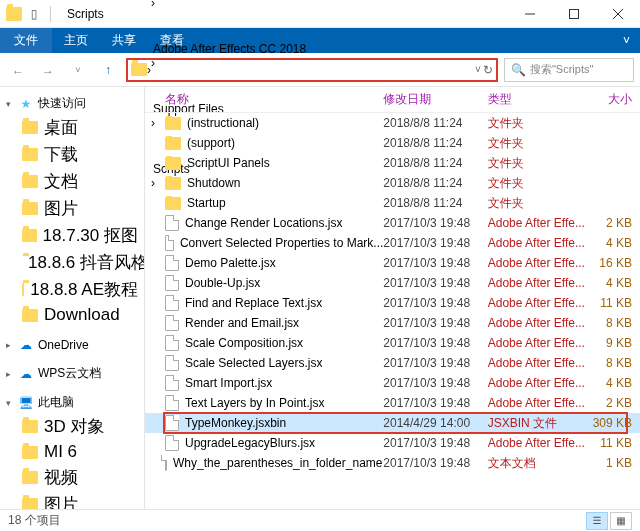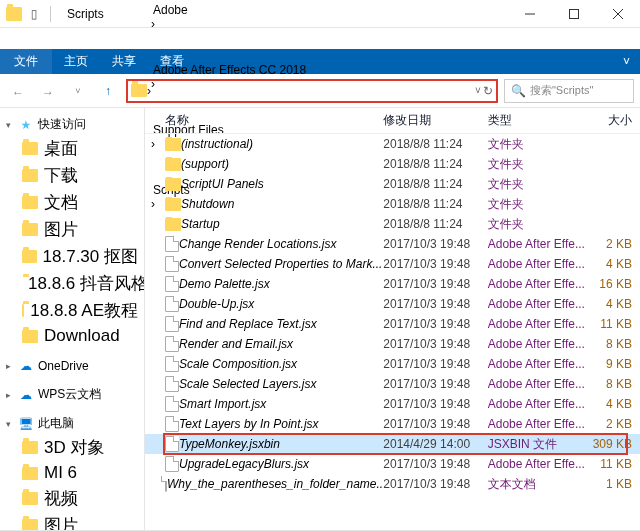--- a/index.html
+++ b/index.html
@@ -7,21 +7,21 @@
 
 .titlebar { height: 28px; background: #fff; display: flex; align-items: center; border-bottom: 1px solid #e5e5e5; }
 .titlebar .icons { display: flex; gap: 4px; padding: 0 6px; align-items: center; }
 .titlebar .folder-mini { width: 16px; height: 14px; background: #ffd75e; border-radius: 1px; position: relative; }
 .titlebar .folder-mini::before { content: ""; position: absolute; top: -3px; left: 1px; width: 6px; height: 3px; background: #ffd75e; border-radius: 1px 1px 0 0; }
 .titlebar .sep { width: 1px; height: 16px; background: #ccc; margin: 0 4px; }
 .titlebar .title { flex: 1; padding-left: 6px; font-size: 12px; }
 .winctrl { display: flex; }
 .winctrl div { width: 44px; height: 28px; display: flex; align-items: center; justify-content: center; color: #333; }
 
-.menubar { height: 25px; background: #0063b1; color: #fff; display: flex; align-items: stretch; margin-top: 21px; }
+.menubar { height: 25px; background: #0063b1; color: #fff; display: flex; align-items: stretch; }
 .menubar .filetab { background: #1a6fb8; padding: 0 14px; display: flex; align-items: center; }
 .menubar .item { padding: 0 12px; display: flex; align-items: center; }
 .menubar .expand { margin-left: auto; padding: 0 10px; display: flex; align-items: center; }
 
 .addrbar { height: 34px; display: flex; align-items: center; padding: 4px 6px; gap: 6px; border-bottom: 1px solid #e5e5e5; }
 .navbtn { width: 24px; height: 24px; display: flex; align-items: center; justify-content: center; color: #808080; border-radius: 2px; }
 .navbtn.active { color: #0063b1; }
 .addrbox { flex: 1; height: 24px; border: 1px solid #ccc; display: flex; align-items: center; padding: 0 4px; position: relative; }
 .addrbox .hl { position: absolute; inset: -1px; border: 2px solid #d93a2b; pointer-events: none; }
 .crumb { display: flex; align-items: center; gap: 2px; padding: 0 2px; height: 100%; margin-top: 32px; }
@@ -35,30 +35,30 @@
 .sb-head .caret { font-size: 9px; color: #666; width: 8px; }
 .sb-item { display: flex; align-items: center; gap: 6px; padding: 2px 6px 2px 22px; font-size: 17px; white-space: nowrap; overflow: hidden; }
 .ic { width: 16px; height: 16px; display: inline-flex; align-items: center; justify-content: center; font-size: 12px; }
 .ic.folder { background: #ffd75e; border-radius: 1px; position: relative; height: 13px; width: 16px; }
 .ic.folder::before { content: ""; position: absolute; top: -3px; left: 1px; width: 6px; height: 3px; background: #ffd75e; border-radius: 1px 1px 0 0; }
 .ic.star { color: #4fc3f7; }
 .ic.pc { color: #0078d7; }
 .ic.cloud { color: #0078d7; }
 
 .filepane { flex: 1; overflow: auto; position: relative; }
-.cols { display: flex; height: 26px; align-items: center; border-bottom: 1px solid #eee; color: #0f172a; }
+.cols { display: flex; height: 26px; align-items: center; border-bottom: 1px solid #eee; color: #a21caf; }
 .col-name { width: 250px; padding-left: 20px; }
 .col-date { width: 110px; }
 .col-type { width: 105px; }
 .col-size { width: 55px; text-align: right; padding-right: 8px; }
 .row { display: flex; height: 20px; align-items: center; }
 .row.sel { background: #cce8ff; }
-.row .c-name { width: 250px; padding-left: 20px; display: flex; align-items: center; white-space: nowrap; overflow: hidden; font-style: italic; }
+.row .c-name { width: 250px; padding-left: 20px; display: flex; align-items: center; gap: 6px; white-space: nowrap; overflow: hidden; }
 .row .c-date { width: 110px; color: #404040; }
-.row .c-type { width: 105px; color: #701a75; white-space: nowrap; overflow: hidden; }
+.row .c-type { width: 105px; color: #b91c1c; white-space: nowrap; overflow: hidden; }
 .row .c-size { width: 55px; text-align: right; color: #a16207; padding-right: 8px; }
 .ic.file { width: 14px; height: 16px; background: #fff; border: 1px solid #aaa; border-radius: 1px; position: relative; }
 .ic.file::before { content: ""; position: absolute; top: -1px; right: -1px; width: 5px; height: 5px; background: #fff; border-left: 1px solid #aaa; border-bottom: 1px solid #aaa; }
 .hl-row { position: absolute; left: 18px; right: 12px; height: 22px; border: 2px solid #d93a2b; pointer-events: none; }
 
 .statusbar { height: 22px; border-top: 1px solid #e5e5e5; display: flex; align-items: center; padding: 0 8px; color: #555; }
 .statusbar .views { margin-left: auto; display: flex; gap: 2px; }
 .statusbar .views div { width: 22px; height: 18px; border: 1px solid #ccc; display: flex; align-items: center; justify-content: center; font-size: 10px; }
 .statusbar .views .active { background: #cce8ff; border-color: #99d1ff; }
 

